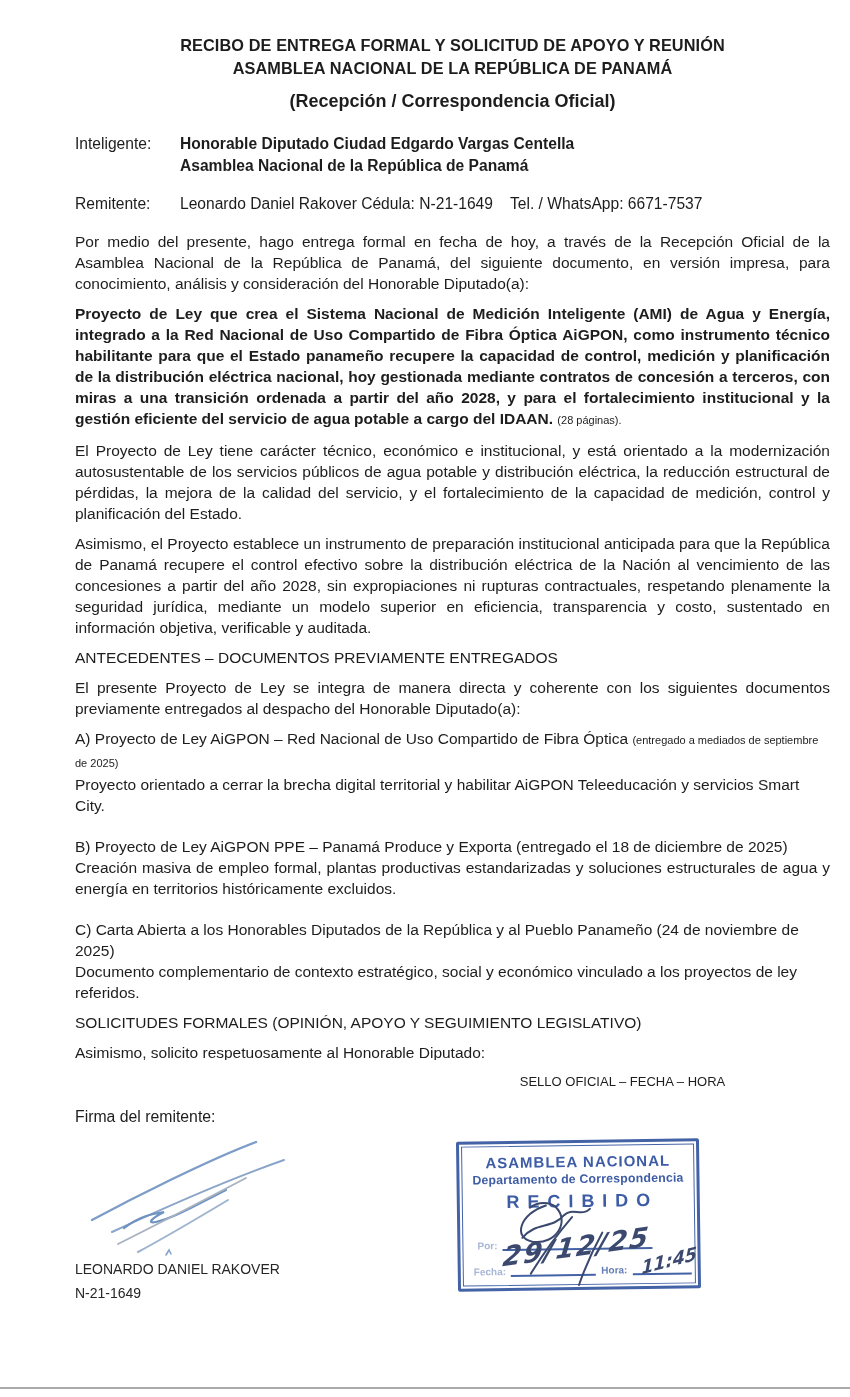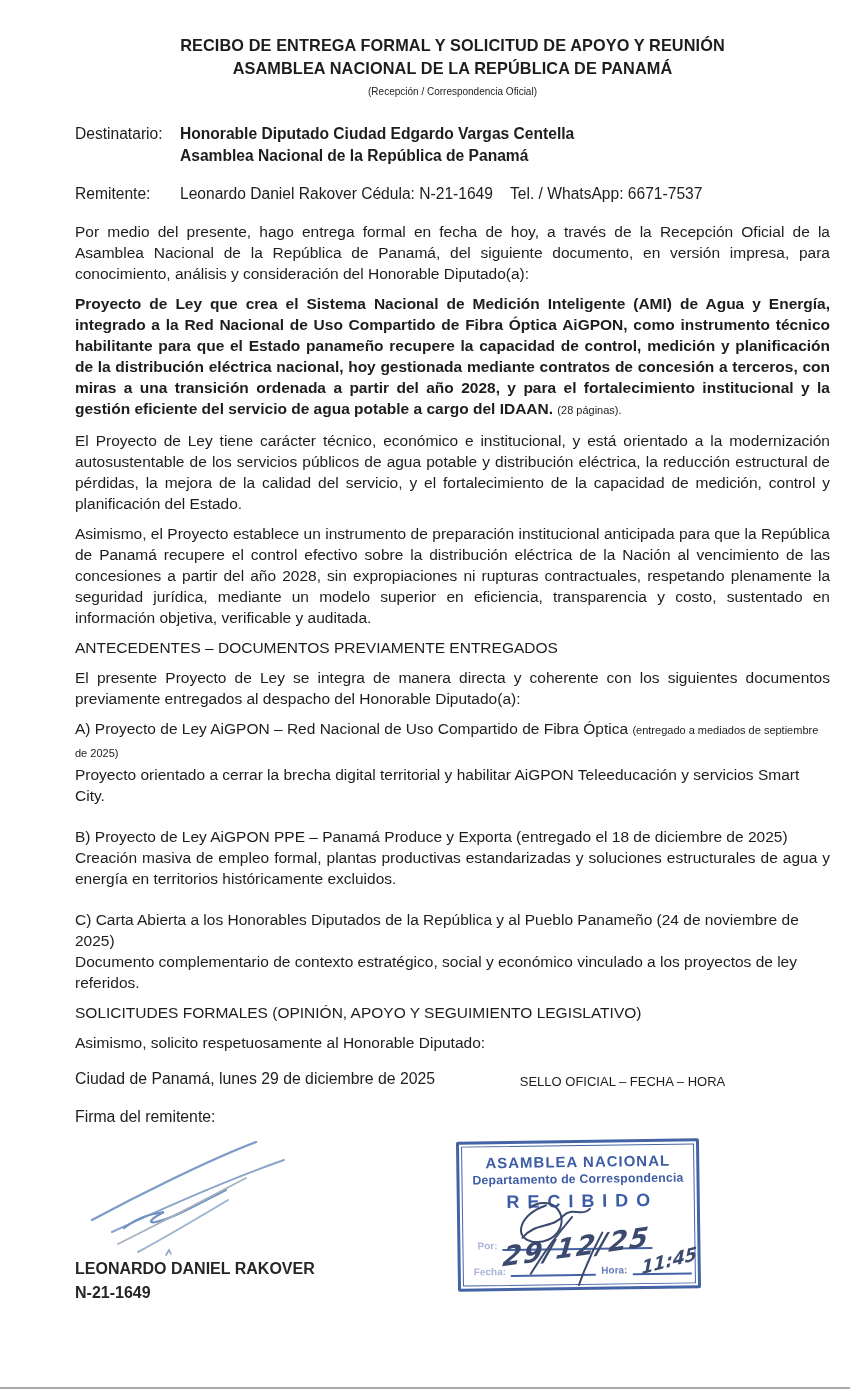--- a/index.html
+++ b/index.html
@@ -13,21 +13,21 @@
     color:#1d1d1d;
     overflow:hidden;
   }
   .content {
     position:absolute; top:0; left:0; right:0; height:1060px;
     padding:34px 20px 0 75px;
     overflow:hidden;
   }
   .title-block { text-align:center; line-height:23px; margin-bottom:20px; }
   .title-line { font-weight:bold; font-size:16.3px; letter-spacing:.1px; }
-  .title-sub  { font-weight:normal; font-size:10px; margin-top:0; }
+  .title-sub  { font-weight:bold; font-size:18px; margin-top:10px; }
 
   .addr-row { display:flex; margin-top:16px; font-size:15.6px; line-height:22px; }
   .addr-label { width:105px; flex:0 0 105px; }
   .addr-value-bold { font-weight:bold; }
   .pre { white-space:pre-wrap; }
 
   .body-text { margin-top:16px; }
   .body-text p { font-size:15.5px; line-height:21px; text-align:justify; margin-top:9px; }
   p.tight { margin-top:0; text-align:left; }
   .bold-block { font-weight:bold; font-size:16px; line-height:23px; }
@@ -36,21 +36,21 @@
   .gap-before { margin-top:20px !important; }
 
   .footer-zone { position:absolute; top:1062px; left:0; right:0; height:335px; }
   .date-left { position:absolute; left:75px; top:8px; font-size:15.8px; }
   .seal-head { position:absolute; left:450px; top:10px; width:345px; text-align:center;
                font-size:13px; line-height:19px; }
   .firma-label { position:absolute; left:75px; top:46px; font-size:15.8px; }
 
   .signature-svg { position:absolute; left:78px; top:70px; }
 
-  .name-block { position:absolute; left:75px; top:195px; font-size:16px; line-height:24px; color:#262626;font-weight:bold; }
+  .name-block { position:absolute; left:75px; top:195px; font-size:14px; line-height:24px; color:#262626; }
 
   
   .stamp {
     position:absolute; left:457px; top:78px; width:243px; height:150px;
     border:3.5px solid #34569f;
     transform:rotate(-0.8deg);
     border-radius:2px;
     opacity:.92;
   }
   .stamp-inner {
@@ -90,21 +90,21 @@
 
   <div class="content">
 
     <div class="title-block">
       <div class="title-line">RECIBO DE ENTREGA FORMAL Y SOLICITUD DE APOYO Y REUNIÓN</div>
       <div class="title-line">ASAMBLEA NACIONAL DE LA REPÚBLICA DE PANAMÁ</div>
       <div class="title-sub">(Recepción / Correspondencia Oficial)</div>
     </div>
 
     <div class="addr-row">
-      <div class="addr-label">Destinatario:</div>
+      <div class="addr-label">Inteligente:</div>
       <div class="addr-value-bold">
         <div>Honorable Diputado Ciudad Edgardo Vargas Centella</div>
         <div>Asamblea Nacional de la República de Panamá</div>
       </div>
     </div>
 
     <div class="addr-row">
       <div class="addr-label">Remitente:</div>
       <div class="pre">Leonardo Daniel Rakover Cédula: N-21-1649    Tel. / WhatsApp: 6671-7537</div>
     </div>
@@ -132,21 +132,20 @@
 
       <p class="heading-line">SOLICITUDES FORMALES (OPINIÓN, APOYO Y SEGUIMIENTO LEGISLATIVO)</p>
 
       <p class="heading-line">Asimismo, solicito respetuosamente al Honorable Diputado:</p>
 
     </div>
   </div>
 
   <div class="footer-zone">
 
-    <div class="date-left">Ciudad de Panamá, lunes 29 de diciembre de 2025</div>
 
     <div class="seal-head">
       <div>SELLO OFICIAL – FECHA – HORA</div>
     </div>
 
     <div class="firma-label">Firma del remitente:</div>
 
     <svg class="signature-svg" width="230" height="125" viewBox="0 0 230 125">
       <g fill="none" stroke-linecap="round">
         <path d="M14,88 C55,66 130,28 178,10" stroke="#7d9cc7" stroke-width="2.4"></path>

